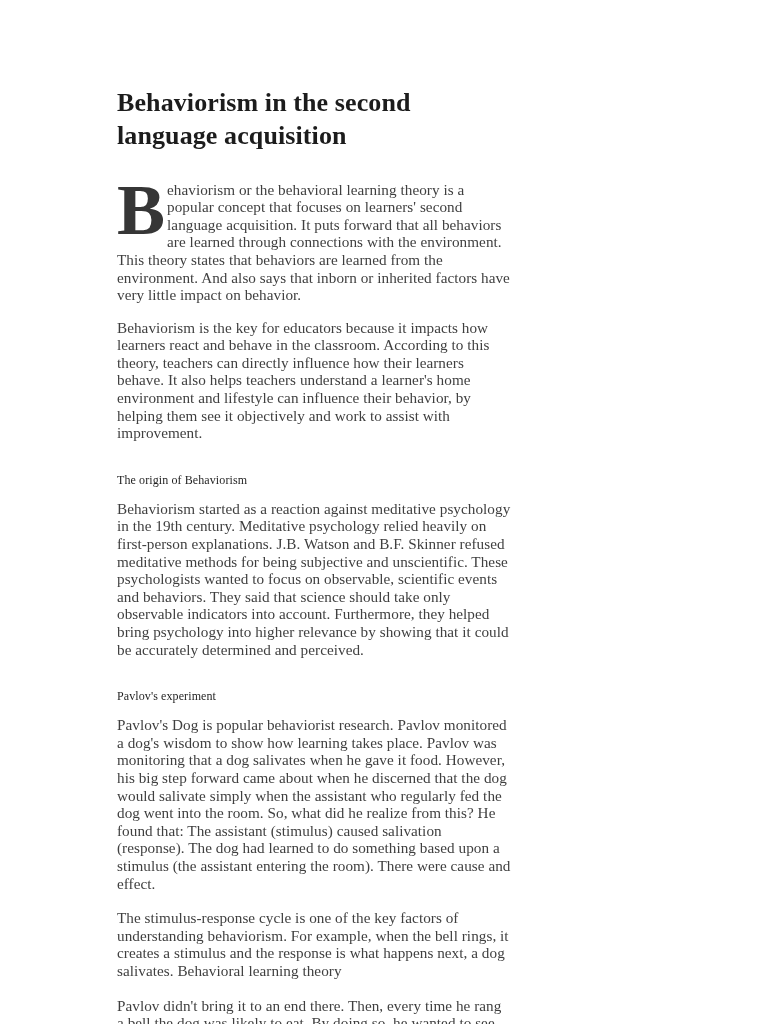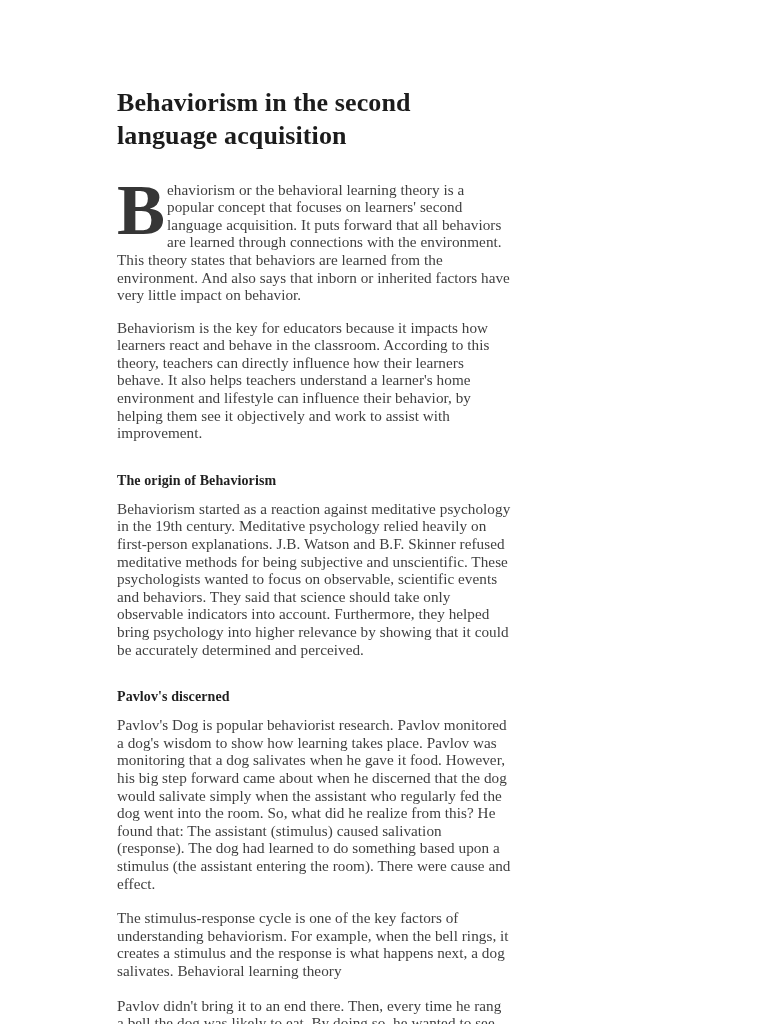--- a/index.html
+++ b/index.html
@@ -52,22 +52,22 @@
     font-family: "Liberation Serif", "DejaVu Serif", serif;
     font-weight: 700;
     font-size: 72px;
     line-height: 54px;
     color: #363636;
     margin: 2px 2px 0 0;
     padding: 0;
   }
   h2.section-heading {
     font-family: "Liberation Serif", "DejaVu Serif", serif;
-    font-weight: 700;
-    font-size: 14px;
+    font-weight: 400;
+    font-size: 12px;
     line-height: 13px;
     color: #1f1f1f;
     letter-spacing: 0.1px;
     margin: 32px 0 13px 0;
   }
   .section-block {
     max-width: 535px;
   }
   .spacer-bottom {
     height: 0;
@@ -85,20 +85,20 @@
 
     <p class="body-text">Behaviorism is the key for educators because it impacts how learners react and behave in the classroom. According to this theory, teachers can directly influence how their learners behave. It also helps teachers understand a learner's home environment and lifestyle can influence their behavior, by helping them see it objectively and work to assist with improvement.</p>
   </div>
 
   <div class="section-block">
     <h2 class="section-heading">The origin of Behaviorism</h2>
     <p class="body-text">Behaviorism started as a reaction against meditative psychology in the 19th century. Meditative psychology relied heavily on first-person explanations. J.B. Watson and B.F. Skinner refused meditative methods for being subjective and unscientific. These psychologists wanted to focus on observable, scientific events and behaviors. They said that science should take only observable indicators into account. Furthermore, they helped bring psychology into higher relevance by showing that it could be accurately determined and perceived.</p>
   </div>
 
   <div class="section-block">
-    <h2 class="section-heading">Pavlov's discerned</h2>
+    <h2 class="section-heading">Pavlov's experiment</h2>
     <p class="body-text">Pavlov's Dog is popular behaviorist research. Pavlov monitored a dog's wisdom to show how learning takes place. Pavlov was monitoring that a dog salivates when he gave it food. However, his big step forward came about when he discerned that the dog would salivate simply when the assistant who regularly fed the dog went into the room. So, what did he realize from this? He found that: The assistant (stimulus) caused salivation (response). The dog had learned to do something based upon a stimulus (the assistant entering the room). There were cause and effect.</p>
     <p class="body-text">The stimulus-response cycle is one of the key factors of understanding behaviorism. For example, when the bell rings, it creates a stimulus and the response is what happens next, a dog salivates. Behavioral learning theory</p>
     <p class="body-text">Pavlov didn't bring it to an end there. Then, every time he rang a bell the dog was likely to eat. By doing so, he wanted to see whether the bell would also cause the dog to salivate. Besides, he rang the bell any time he wanted and the dog would salivate straight away. He didn't even need to give the dog food. The bell simply would cause salivation.</p>
   </div>
 
   <div class="spacer-bottom"></div>
 </div>
 
 </body></html>

